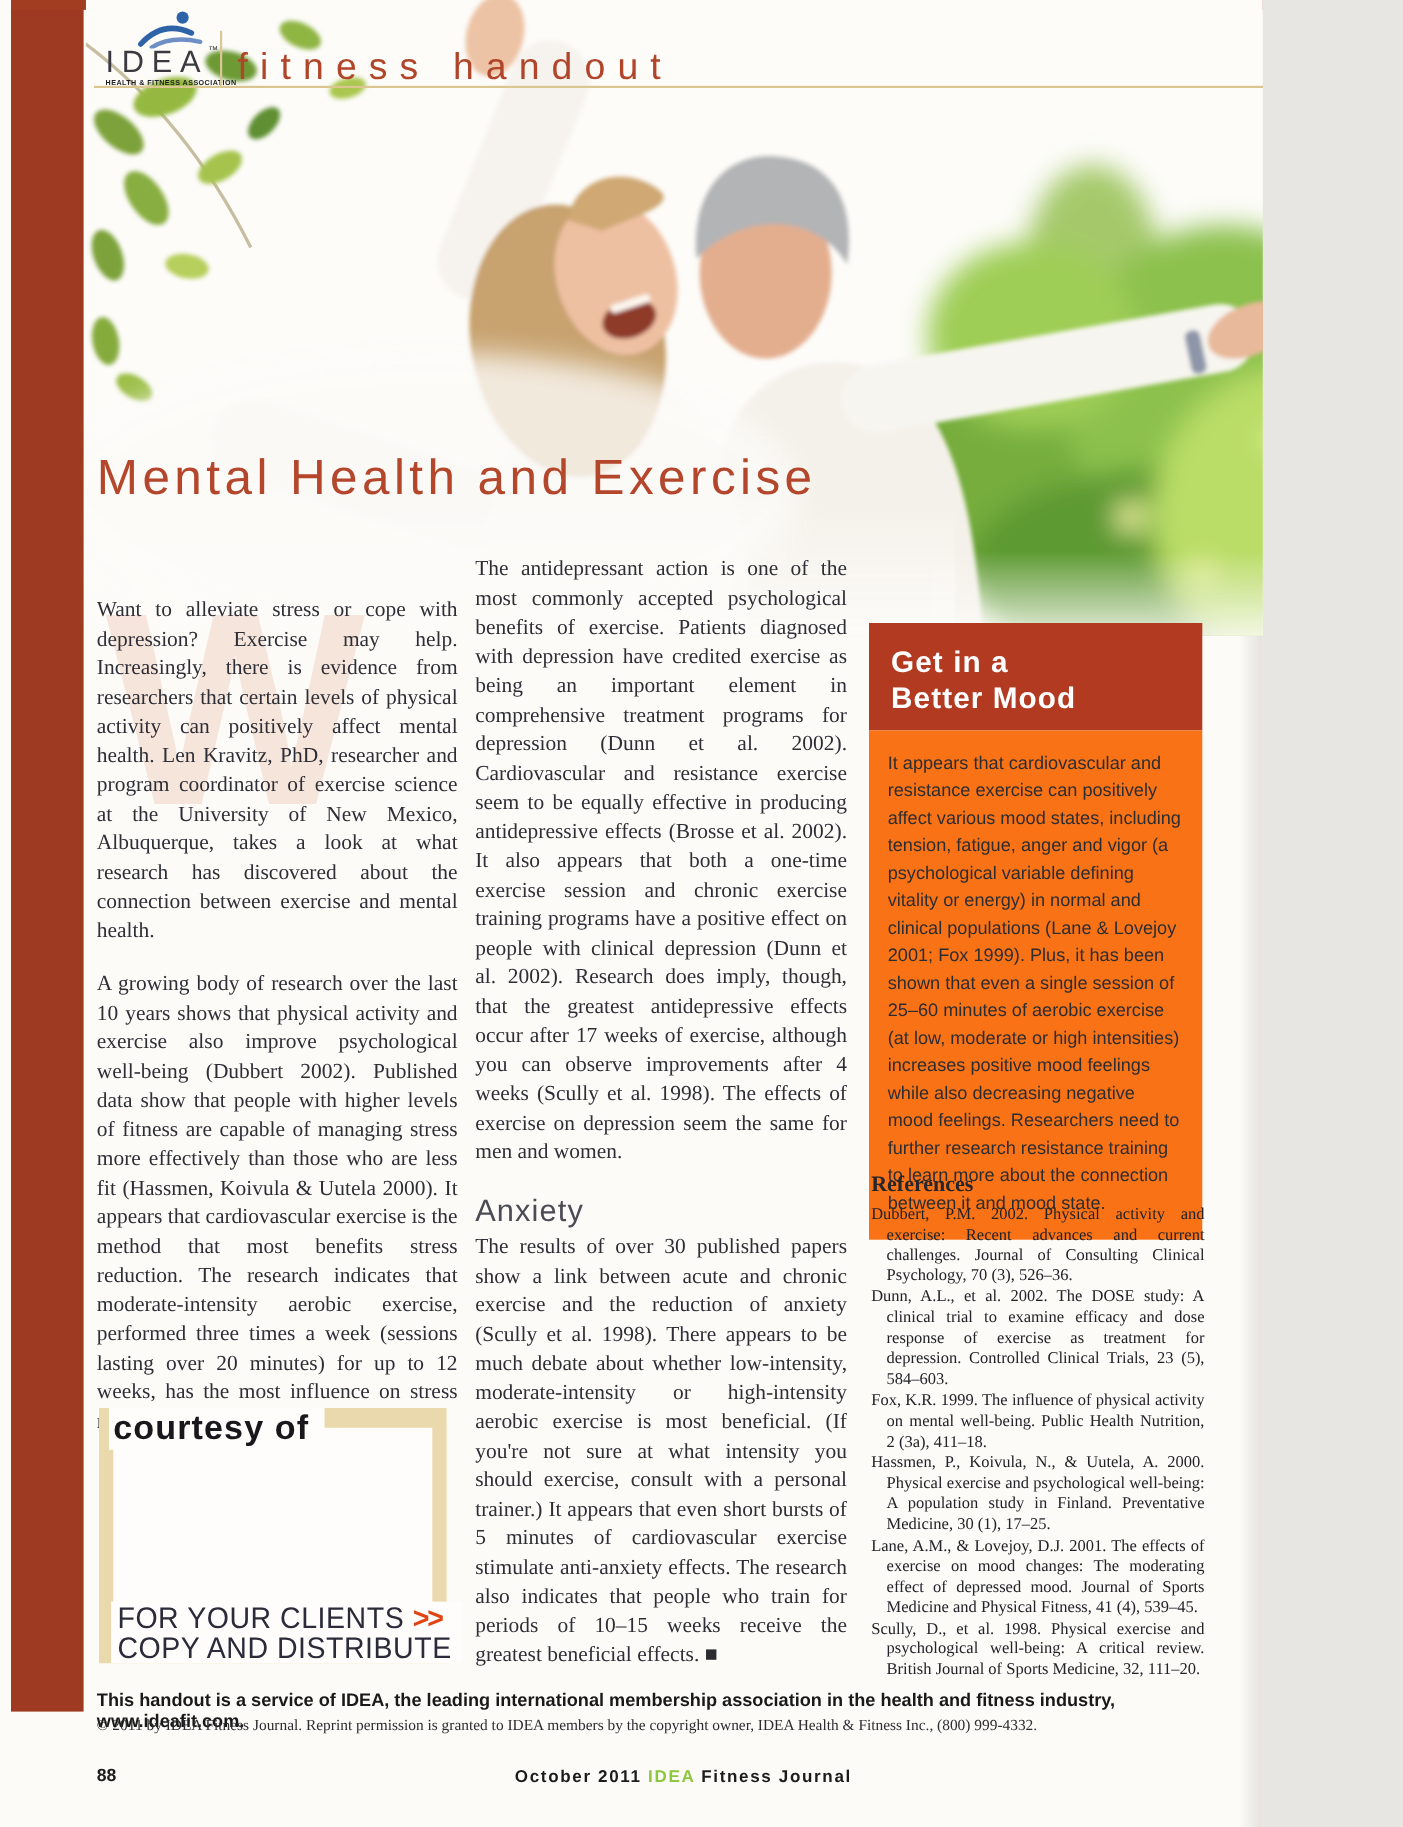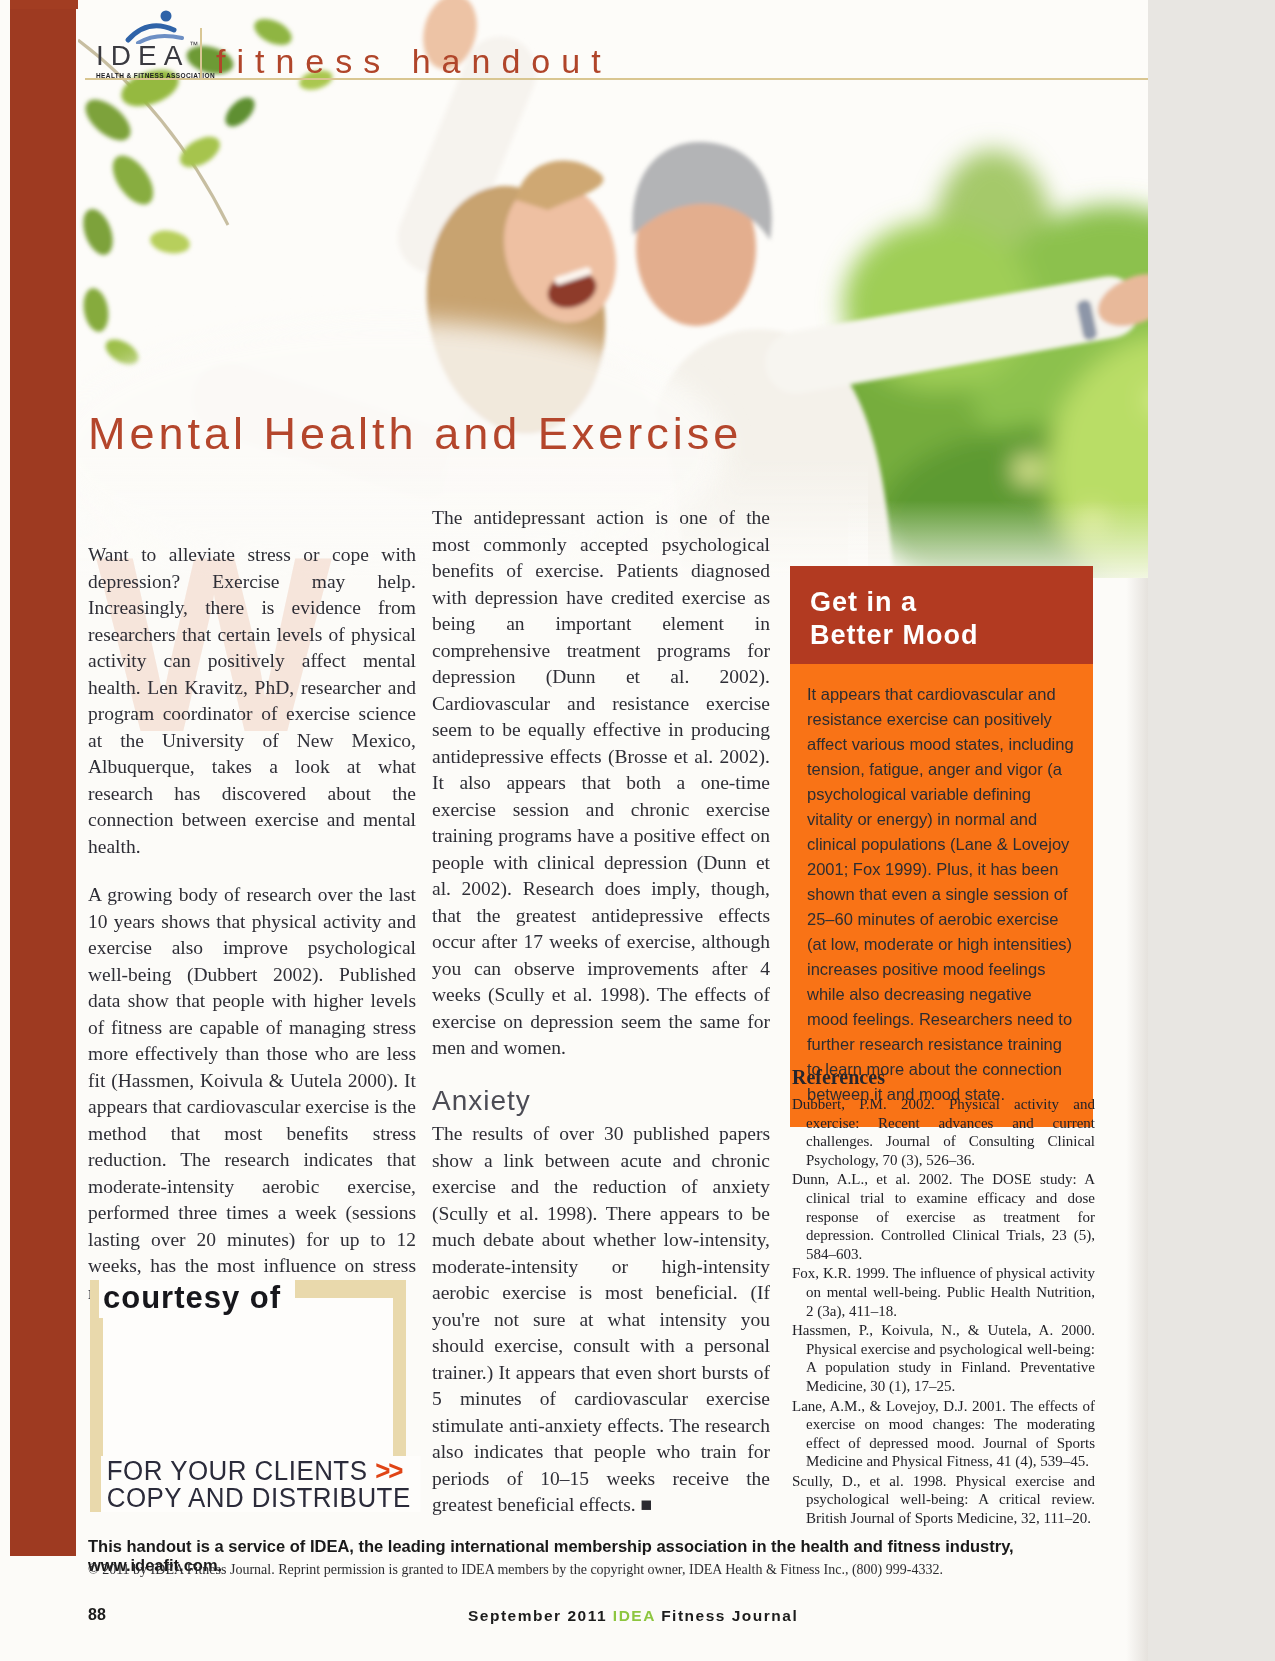--- a/index.html
+++ b/index.html
@@ -222,16 +222,16 @@
     <div class="ref-item">Fox, K.R. 1999. The influence of physical activity on mental well-being. Public Health Nutrition, 2 (3a), 411–18.</div>
     <div class="ref-item">Hassmen, P., Koivula, N., &amp; Uutela, A. 2000. Physical exercise and psychological well-being: A population study in Finland. Preventative Medicine, 30 (1), 17–25.</div>
     <div class="ref-item">Lane, A.M., &amp; Lovejoy, D.J. 2001. The effects of exercise on mood changes: The moderating effect of depressed mood. Journal of Sports Medicine and Physical Fitness, 41 (4), 539–45.</div>
     <div class="ref-item">Scully, D., et al. 1998. Physical exercise and psychological well-being: A critical review. British Journal of Sports Medicine, 32, 111–20.</div>
   </div>
 
   <div class="service">This handout is a service of IDEA, the leading international membership association in the health and fitness industry, www.ideafit.com.</div>
   <div class="copyright">© 2011 by IDEA Fitness Journal. Reprint permission is granted to IDEA members by the copyright owner, IDEA Health &amp; Fitness Inc., (800) 999-4332.</div>
   <div class="pagenum">88</div>
   <div class="issue">
-    <span>September 2011 </span><span class="issue-brand">IDEA</span><span> Fitness Journal</span>
+    <span>October 2011 </span><span class="issue-brand">IDEA</span><span> Fitness Journal</span>
   </div>
 
 </div>
 
 </body></html>

